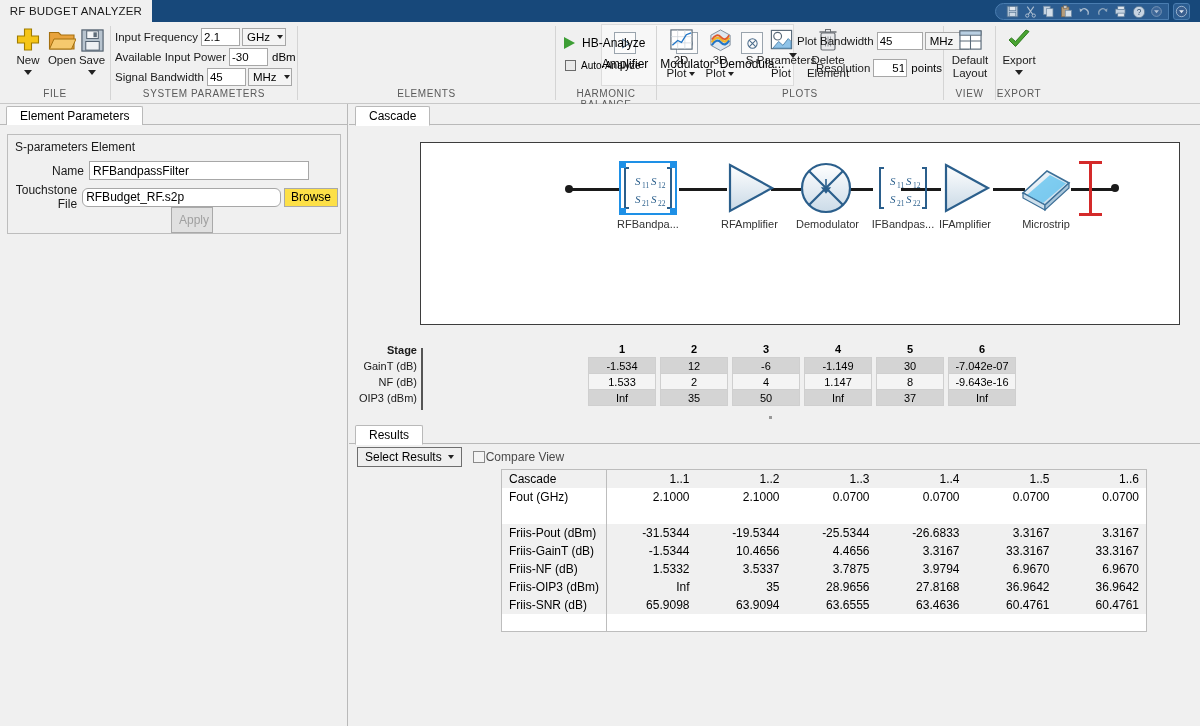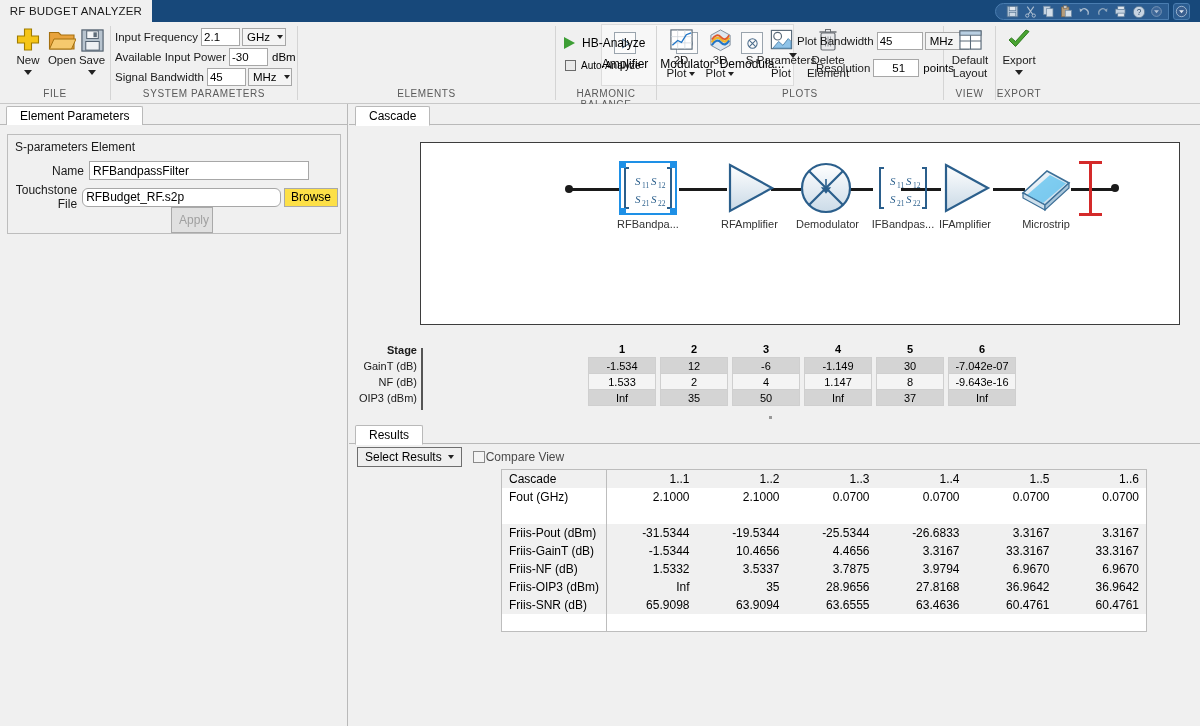--- a/index.html
+++ b/index.html
@@ -463,21 +463,21 @@
         <div class="fieldrow" style="left:140px; top:10px;">
           <span class="fieldlabel">Plot Bandwidth</span>
           <input class="txtbox" style="width: 46px;" value="45">
           <div class="unitbox" style="width:44px;">
             <span>MHz</span>
             <div class="caret-sm"></div>
           </div>
         </div>
         <div class="fieldrow" style="left:159px; top:37px;">
           <span class="fieldlabel">Resolution</span>
-          <input class="txtbox" style="width: 46px; padding-left: 18px;" value="51">
+          <input class="txtbox" style="width: 34px; padding-left: 18px;" value="51">
           <span class="unittext">points</span>
         </div>
       </div>
       <div class="rgroup-label" style="left:657px; width:286px;">PLOTS</div>
 
       <div class="vsep" style="left:995px;"></div>
       <div class="rgroup" style="left:944px; width:51px;">
         <div class="smlbtn" style="left:3px; top:4px; width:46px;">
           <div style="height:28px;display:flex;align-items:center;justify-content:center;">
             <svg width="25" height="23" viewBox="0 0 26 24">

